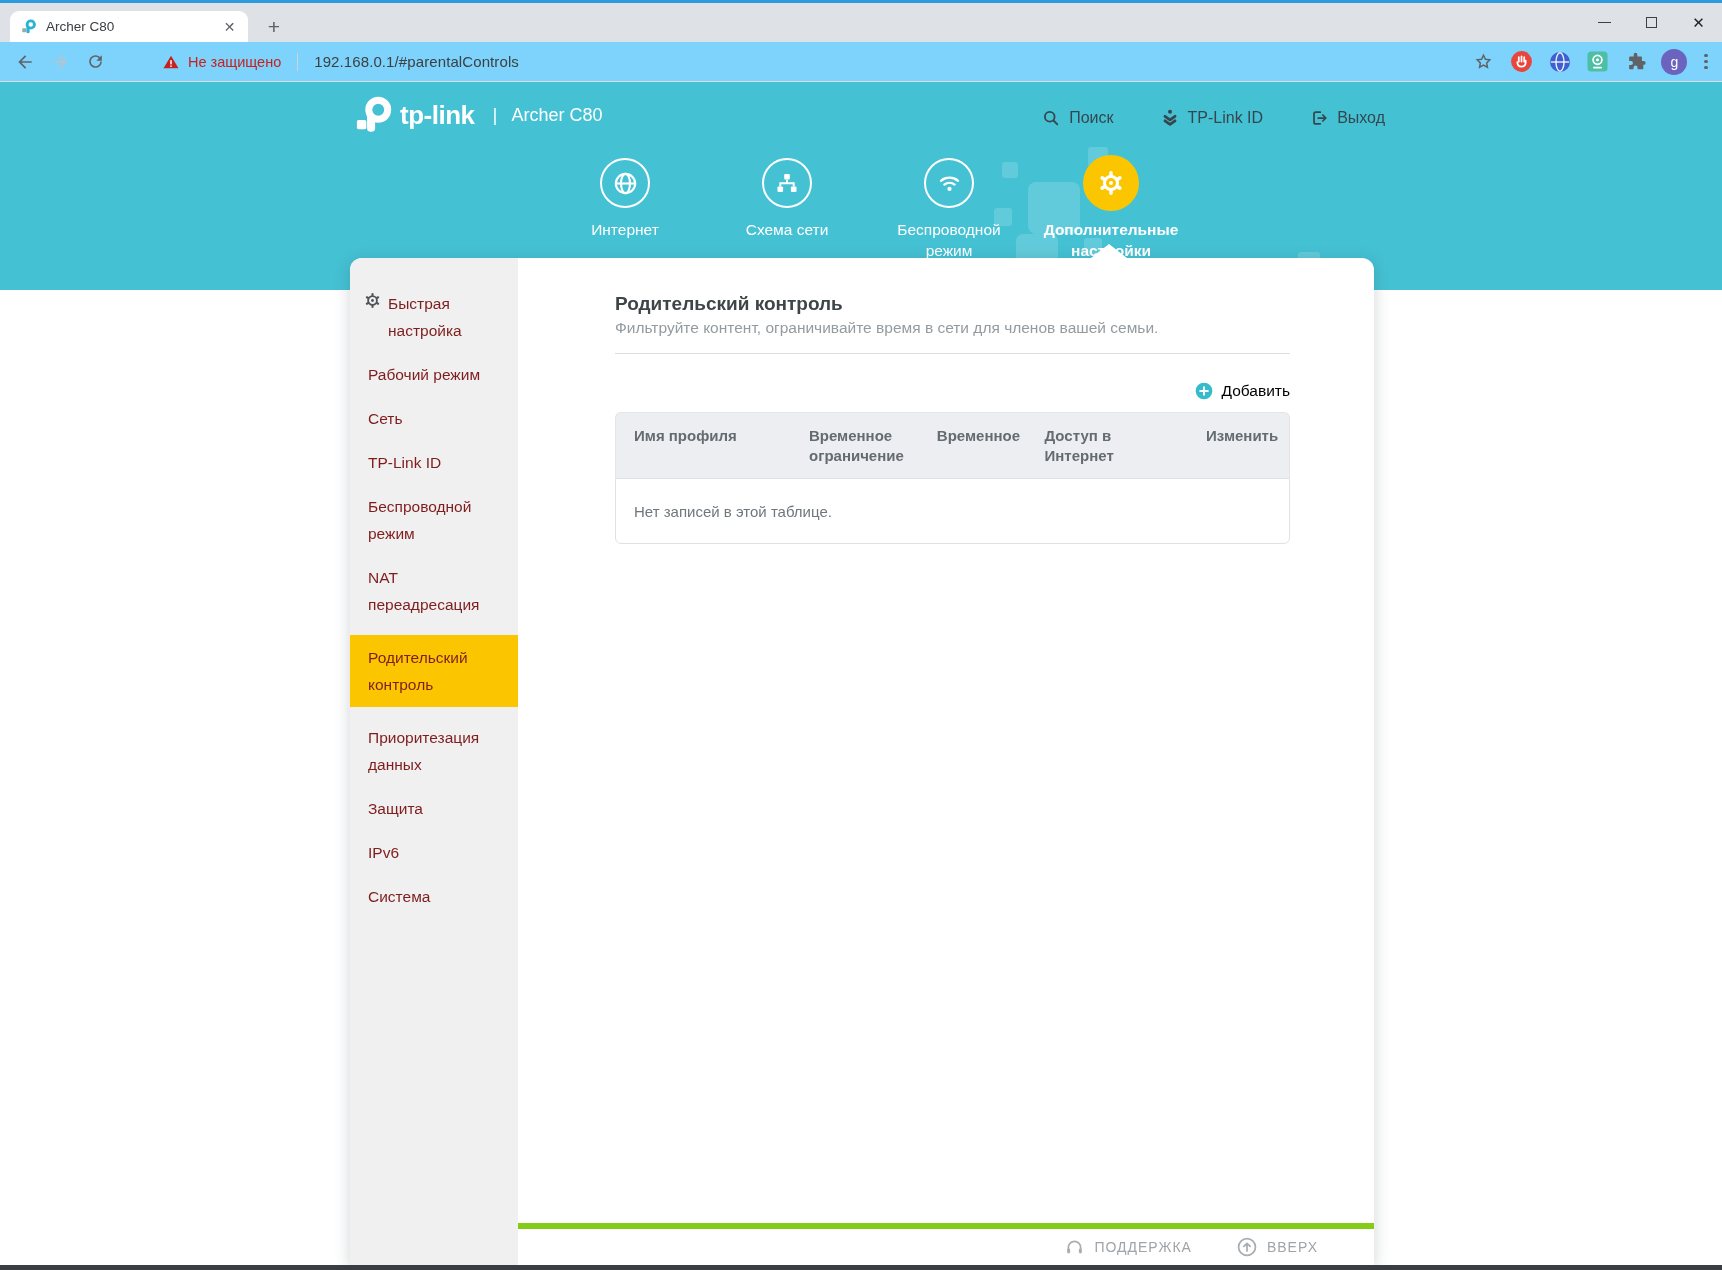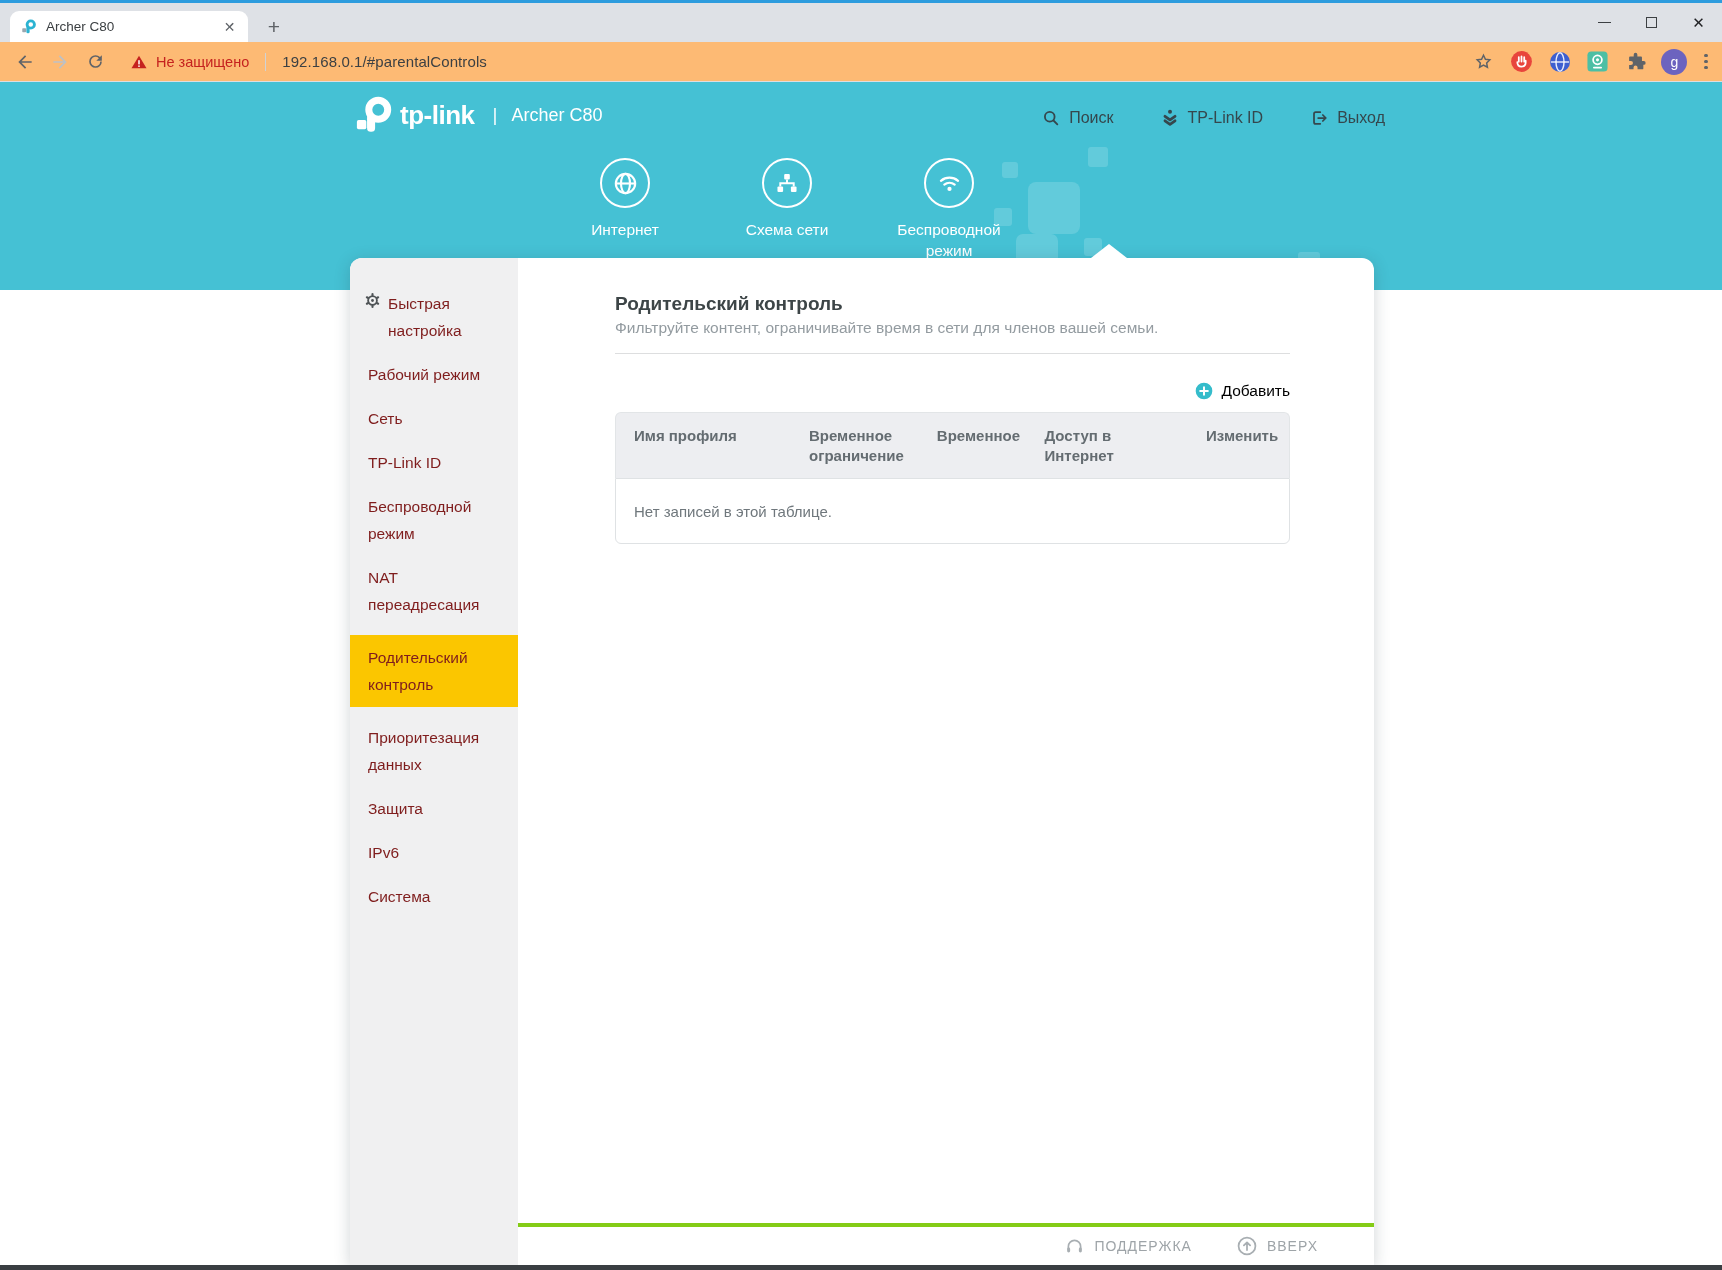--- a/index.html
+++ b/index.html
@@ -19,22 +19,22 @@
   .tab-close { width:17px; height:17px; display:flex; align-items:center; justify-content:center;
     color:#5F6368; font-size:14px; border-radius:50%; cursor:pointer; }
   .newtab { position:absolute; left:260px; top:10px; width:28px; height:28px; display:flex;
     align-items:center; justify-content:center; color:#5F6368; font-size:21px; font-weight:400; }
   .wincontrols { position:absolute; right:0; top:0; height:39px; display:flex; }
   .winbtn { width:47px; height:100%; display:flex; align-items:center; justify-content:center; color:#202124; }
   .winbtn .bar { width:13px; height:1.6px; background:#3C4043; display:block; }
   .winbtn .box { width:11px; height:11px; border:1.6px solid #3C4043; display:block; }
   .winbtn .x { font-size:15px; line-height:1; }
   .addressbar {
-    position:absolute; left:0; top:42px; width:100%; height:40px; background:#fdba74;
-    border-bottom:1px solid #DCDEE1; display:flex; align-items:center;
+    position:absolute; left:0; top:42px; width:100%; height:40px; background:#7dd3fc;
+    border-bottom:1px solid #DCDEE1; display:flex; align-items:center;gap:32px;
   }
   .navbtn { width:26px; height:26px; display:flex; align-items:center; justify-content:center; }
   .addr-left { display:flex; align-items:center; gap:9px; margin-left:12px; }
   .chip { display:flex; align-items:center; gap:8px; margin-left:22px; }
   .chip-label { font-size:14.5px; color:#C5221F; }
   .chip-divider { width:1px; height:18px; background:#D0D3D6; margin:0 8px; }
   .url-text { font-size:15px; color:#3C4043; letter-spacing:.1px; }
   .addr-right { position:absolute; right:10px; display:flex; align-items:center; gap:13px; }
   .ext-icon { width:25px; height:25px; display:flex; align-items:center; justify-content:center; }
   .avatar { width:26px; height:26px; border-radius:50%; background:#6C63BF; color:#fff;
@@ -76,21 +76,21 @@
   .add-row { margin-top:27px; display:flex; justify-content:flex-end; }
   .add-btn { display:flex; align-items:center; gap:7px; color:#000000; font-size:15.5px; cursor:pointer; }
   .table { margin-top:11px; }
   .thead { display:flex; background:#EDEEF1; border:1px solid #E2E5E7; border-bottom:none;
     border-radius:6px 6px 0 0; padding:11px 0 10px; font-size:15px; font-weight:bold; color:#646C71; }
   .th { padding:2px 10px 2px 18px; line-height:20px; }
   .c1{width:26%;} .c2{width:19%;} .c3{width:16%;} .c4{width:24%;} .c5{width:15%;}
   .tbody { border:1px solid #DFE2E4; border-radius:0 0 6px 6px; height:66px; display:flex;
     align-items:center; padding-left:18px; font-size:15px; color:#6F777C; background:#fff; }
   .panel-footer { position:absolute; left:168px; right:0; top:965px; height:42px;
-    border-top:4px solid #84cc16; display:flex; align-items:center; justify-content:flex-end;
+    border-top:6px solid #84cc16; display:flex; align-items:center; justify-content:flex-end;
     gap:44px; padding-right:56px; }
   .foot-btn { display:flex; align-items:center; gap:9px; color:#9EA4A8; font-size:14px;
     letter-spacing:1px; cursor:pointer; }
   .bottom-strip { position:absolute; left:0; bottom:0; width:100%; height:5px; background:#3A3E42; }
   svg { display:block; }
 </style>
 </head>
 <body>
 
 <div id="screen">
@@ -285,20 +285,37 @@
         <span class="nav-circle">
           <svg width="27" height="27" viewBox="0 0 24 24">
             <g fill="none" stroke="#fff" stroke-width="2" stroke-linecap="round">
               <path d="M4.4 9.6a12 12 0 0 1 15.2 0"></path>
                 <path d="M7.4 13a7.3 7.3 0 0 1 9.2 0"></path>
             </g>
             <circle cx="12" cy="16.8" r="1.9" fill="#fff"></circle>
           </svg>
         </span>
         <span class="nav-label">Беспроводной режим</span>
+      </div>
+      <div class="nav-item active">
+        <span class="nav-circle">
+          <svg width="28" height="28" viewBox="0 0 24 24">
+            <circle cx="12" cy="12" r="5.6" fill="none" stroke="#fff" stroke-width="2.6"></circle>
+            <circle cx="12" cy="12" r="1.7" fill="#fff"></circle>
+            <g stroke="#fff" stroke-width="3" stroke-linecap="round">
+              <line x1="12" y1="3.2" x2="12" y2="5.4"></line>
+              <line x1="12" y1="3.2" x2="12" y2="5.4" transform="rotate(60 12 12)"></line>
+              <line x1="12" y1="3.2" x2="12" y2="5.4" transform="rotate(120 12 12)"></line>
+              <line x1="12" y1="3.2" x2="12" y2="5.4" transform="rotate(180 12 12)"></line>
+              <line x1="12" y1="3.2" x2="12" y2="5.4" transform="rotate(240 12 12)"></line>
+              <line x1="12" y1="3.2" x2="12" y2="5.4" transform="rotate(300 12 12)"></line>
+            </g>
+          </svg>
+        </span>
+        <span class="nav-label">Дополнительные настройки</span>
       </div>
     </div>
   </div>
 
   <div class="panel">
     <div class="pointer"></div>
 
     <div class="sidebar">
       <div class="side-item with-icon">
         <svg width="17" height="17" viewBox="0 0 24 24">

